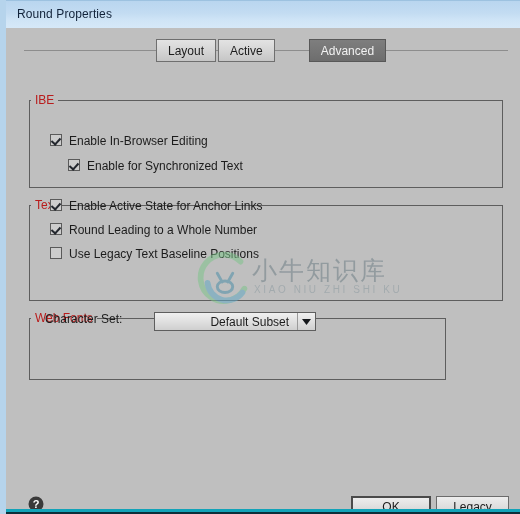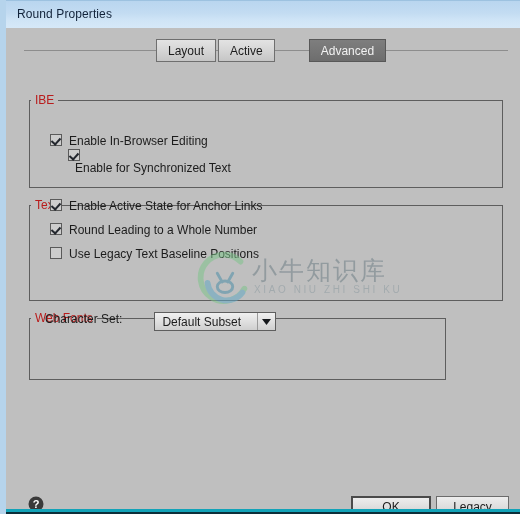--- a/index.html
+++ b/index.html
@@ -191,20 +191,21 @@
     position: relative;
     display: flex;
     align-items: center;
     height: 19px;
     box-sizing: border-box;
     border: 1px solid #5e5e5e;
     background: linear-gradient(to bottom, #f0f0f0 0%, #e0e0e0 50%, #cfcfcf 100%);
     min-width: 122px;
     cursor: default;
     user-select: none;
+    padding-left: 48px;
   }
   .combo-value {
     font-size: 12px;
     color: #1c1c1c;
     padding: 0 8px 0 7px;
     flex: 1 1 auto;
     white-space: nowrap;
   }
   .combo-sep {
     width: 1px;
@@ -314,21 +315,21 @@
       </div>
     </div>
 
     <div class="group" id="group-ibe">
       <span class="group-legend">IBE</span>
     </div>
     <div class="cbrow" style="left:38px; top:106px;">
       <span class="cbox checked"></span>
       <span class="cblabel">Enable In-Browser Editing</span>
     </div>
-    <div class="cbrow" style="left:56px; top:121px;flex-direction:column;">
+    <div class="cbrow" style="left:56px; top:131px;">
       <span class="cbox checked"></span>
       <span class="cblabel">Enable for Synchronized Text</span>
     </div>
 
     <div class="group" id="group-text">
       <span class="group-legend">Text</span>
     </div>
     <div class="cbrow" style="left:38px; top:195px;">
       <span class="cbox checked"></span>
       <span class="cblabel">Round Leading to a Whole Number</span>

